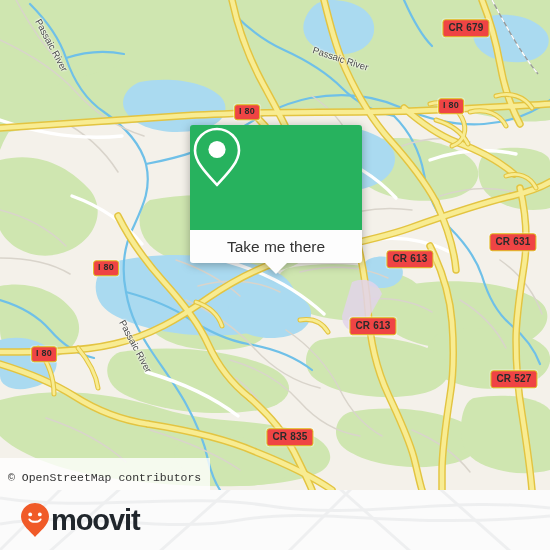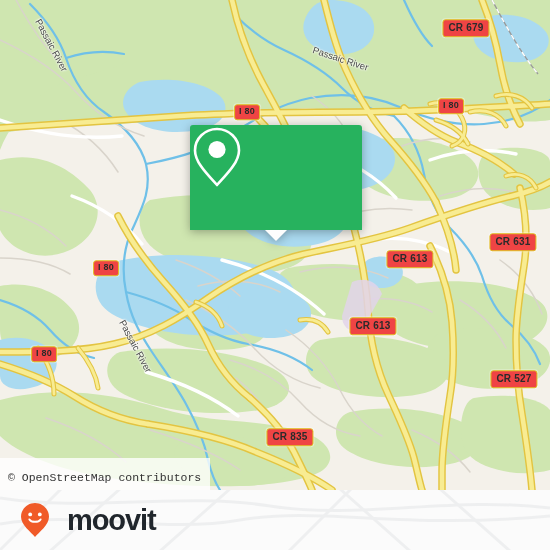--- a/index.html
+++ b/index.html
@@ -41,21 +41,21 @@
     border-top:11px solid #fdfdfd;}
 
   
   #footer{position:absolute;left:0;bottom:0;width:550px;height:60px;
     background:#fbfbfb;display:flex;align-items:center;
     justify-content:space-between;padding:0 18px 0 20px;box-sizing:border-box;
     overflow:hidden;}
   #footer-bg{position:absolute;left:0;top:0;width:550px;height:60px;opacity:.12;}
   #footer-title{position:relative;color:#2f3437;font-size:15.5px;
     font-family:"Liberation Sans",sans-serif;white-space:nowrap;}
-  #brand{position:relative;display:flex;align-items:center;gap:17px;}
+  #brand{position:relative;display:flex;align-items:center;gap:1px;}
   #brand-word{color:#20262c;font-size:29px;font-weight:bold;letter-spacing:-1.1px;
     font-family:"Liberation Sans",sans-serif;line-height:1;}
 </style>
 </head>
 <body>
 
 <div id="app">
 
   <div id="map">
 
@@ -291,20 +291,23 @@
 
     <div id="attribution">© OpenStreetMap contributors</div>
 
     <div id="callout">
       <div id="callout-top">
         <svg width="54" height="64" viewBox="0 0 54 64">
           <path d="M27 4 C14.8 4 5 13.6 5 25.4 C5 37.6 18 50 27 60 C36 50 49 37.6 49 25.4 C49 13.6 39.2 4 27 4 Z" fill="none" stroke="#ffffff" stroke-width="2.6" stroke-linejoin="round"></path>
           <circle cx="27" cy="24.5" r="8.6" fill="#ffffff"></circle>
         </svg>
       </div>
+      <div id="callout-bottom">
+        <span id="callout-label">Take me there</span>
+      </div>
       <div id="callout-tip"></div>
     </div>
   </div>
 
   <div id="footer">
     <svg id="footer-bg" viewBox="0 0 550 60">
       <g fill="none" stroke="#9aa0a6" stroke-width="3">
         <path d="M-10,70 L70,-10"></path>
           <path d="M40,70 L130,-10"></path>
         <path d="M150,70 L240,-10"></path>

